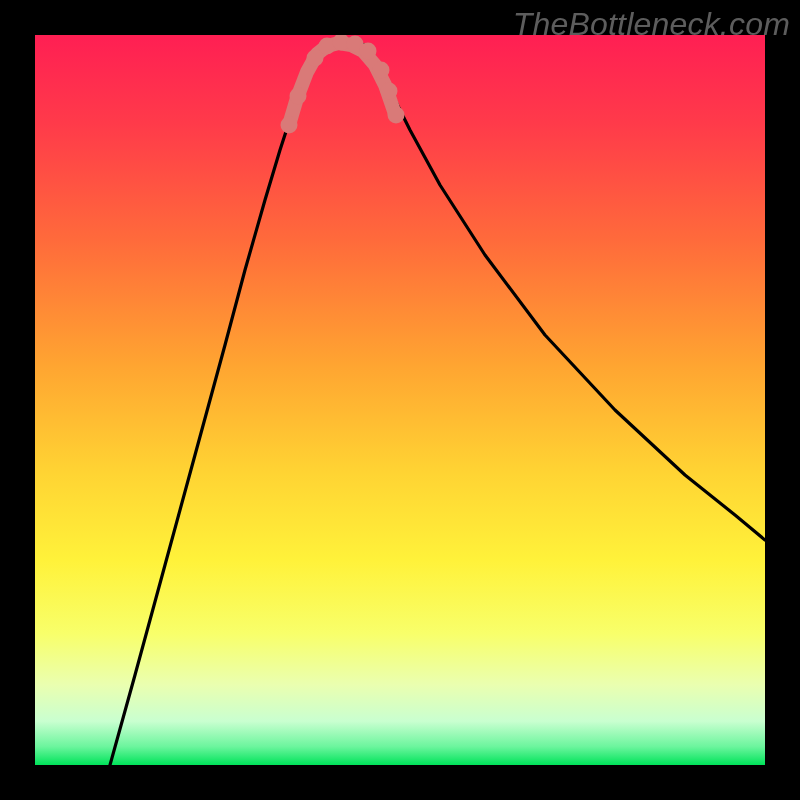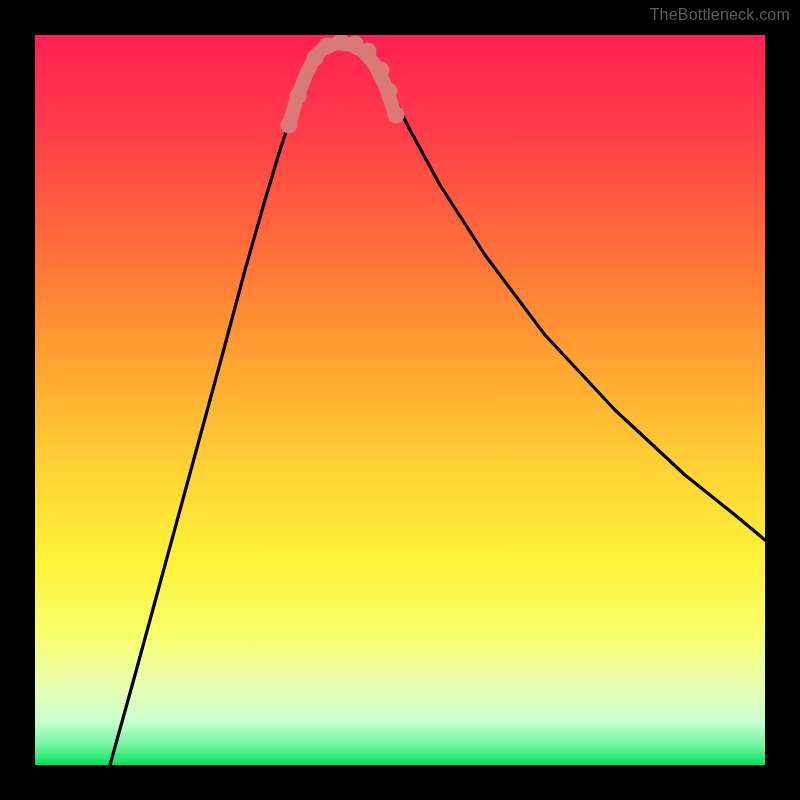--- a/index.html
+++ b/index.html
@@ -32,24 +32,25 @@
     left: 0;
     top: 0;
     width: 100%;
     height: 100%;
   }
   .watermark {
     position: absolute;
     top: 6px;
     right: 10px;
     color: #5d5d5d;
-    font-size: 16px;
+    font-size: 32px;
     font-weight: 500;
     letter-spacing: 0.2px;
     user-select: none;
+    font-style: italic;
   }
   svg.curve {
     position: absolute;
     left: 0;
     top: 0;
     width: 100%;
     height: 100%;
     overflow: visible;
   }
 </style>

